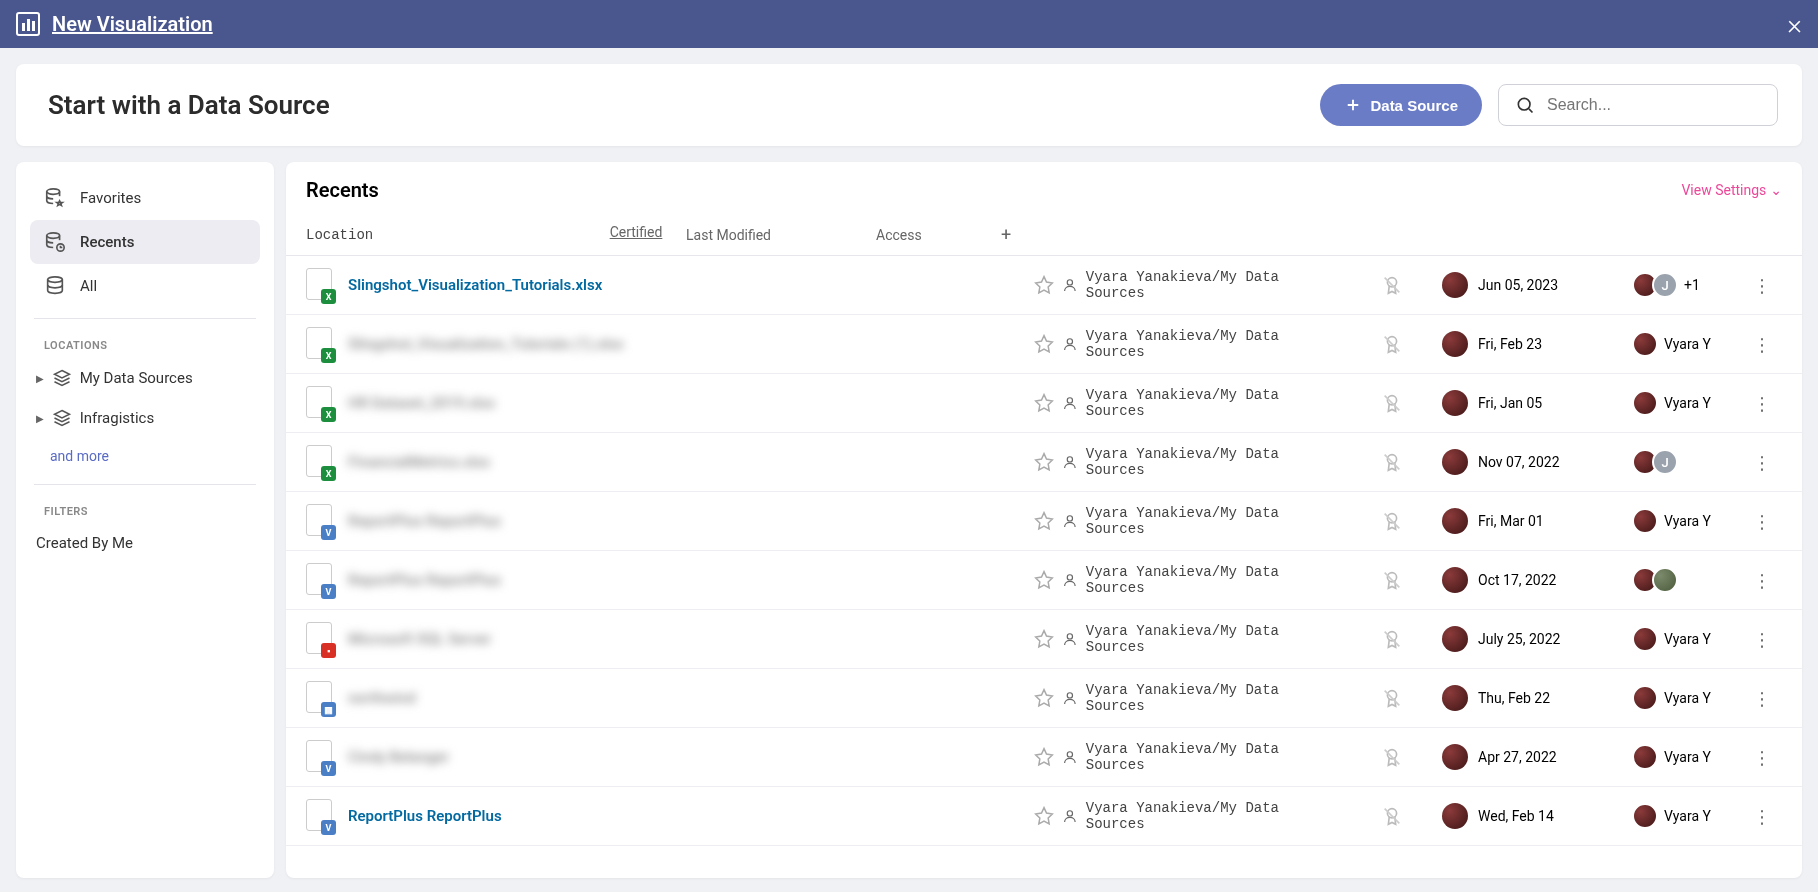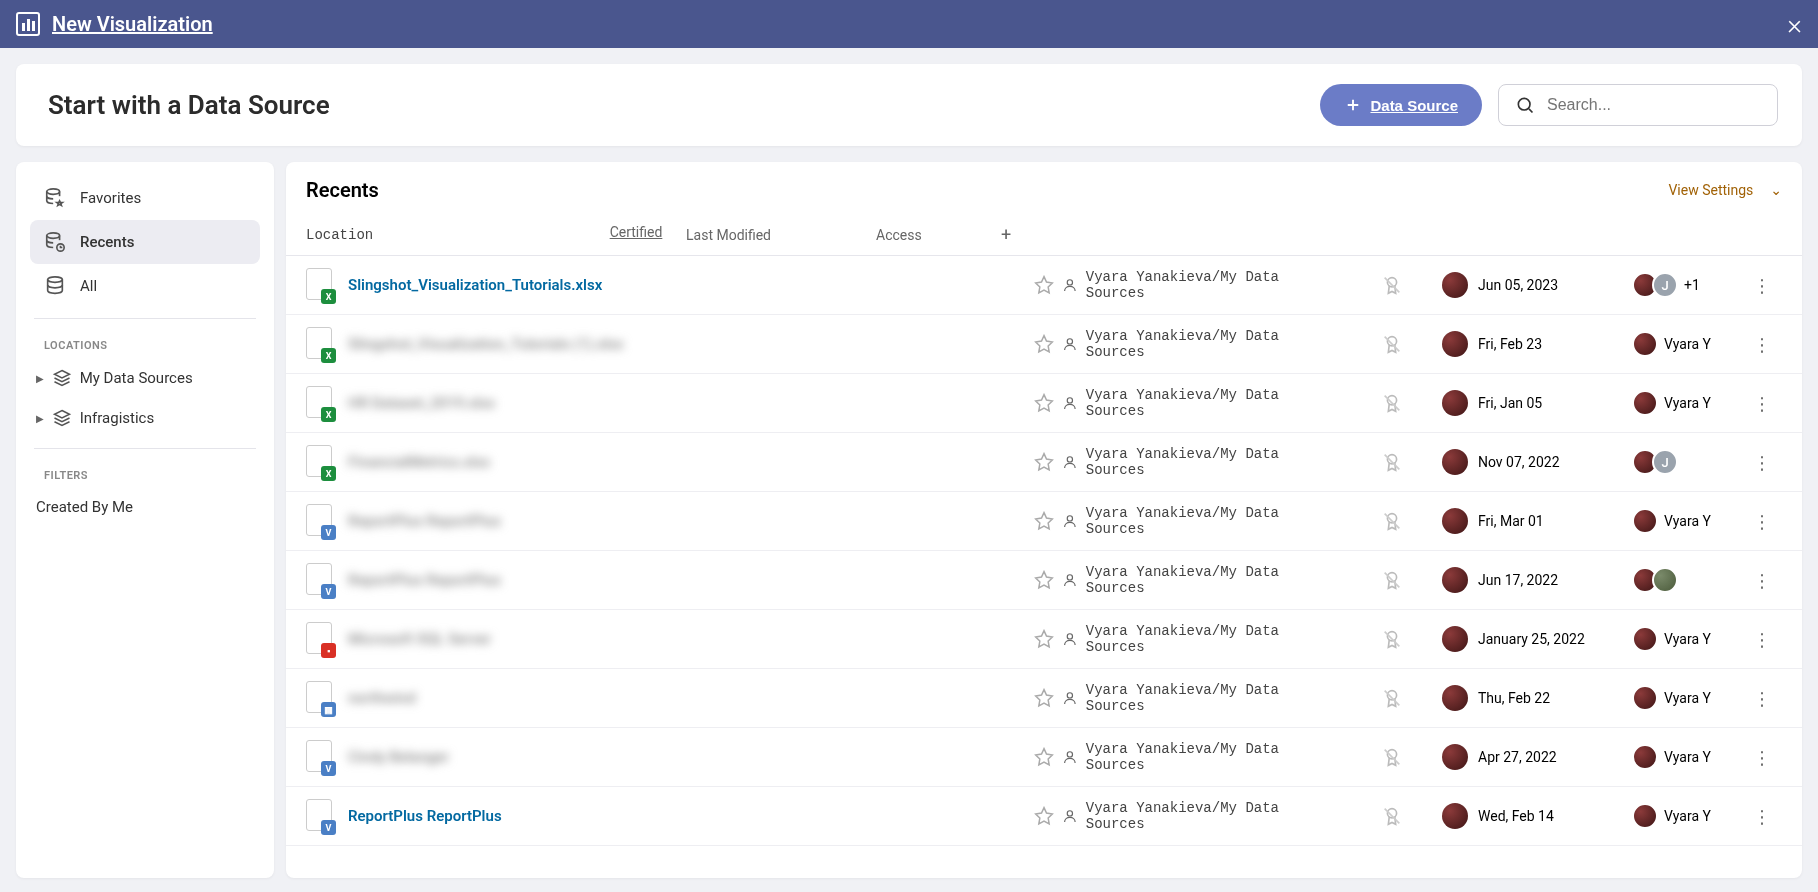--- a/index.html
+++ b/index.html
@@ -9,21 +9,21 @@
 .header-icon { width: 24px; height: 24px; border: 2px solid #fff; border-radius: 3px; display: flex; align-items: flex-end; justify-content: center; gap: 2px; padding: 3px; margin-right: 12px; }
 .header-icon span { width: 3px; background: #fff; }
 .header-icon span:nth-child(1) { height: 8px; }
 .header-icon span:nth-child(2) { height: 12px; }
 .header-icon span:nth-child(3) { height: 10px; }
 .header-title { font-size: 20px; font-weight: 600; flex: 1; text-decoration: underline; }
 .close-x { cursor: pointer; font-size: 28px; color: #fff; font-weight: 300; }
 
 .toolbar { background: #fff; margin: 16px; border-radius: 8px; padding: 20px 24px; display: flex; align-items: center; box-shadow: 0 1px 3px rgba(0,0,0,0.05); }
 .toolbar-title { font-size: 26px; font-weight: 600; color: #2c2c2c; flex: 1; margin-left: 8px; }
-.btn-primary { background: #6b7cc7; color: #fff; border: none; border-radius: 24px; padding: 12px 24px; font-size: 15px; font-weight: 600; display: flex; align-items: center; gap: 8px; cursor: pointer; margin-right: 16px; text-decoration: underline; }
+.btn-primary { background: #6b7cc7; color: #fff; border: none; border-radius: 24px; padding: 12px 24px; font-size: 15px; font-weight: 600; display: flex; align-items: center; gap: 8px; cursor: pointer; margin-right: 16px; }
 .btn-primary svg { width: 18px; height: 18px; }
 .search-box { border: 1px solid #d0d0d8; border-radius: 8px; padding: 10px 16px; display: flex; align-items: center; gap: 12px; width: 280px; }
 .search-box svg { width: 20px; height: 20px; stroke: #333; }
 .search-box input { border: none; outline: none; font-size: 16px; flex: 1; color: #666; }
 
 .body-area { display: flex; padding: 0 16px 16px 16px; gap: 12px; height: calc(100% - 160px); }
 
 .sidebar { background: #fff; border-radius: 8px; width: 258px; padding: 14px; box-shadow: 0 1px 3px rgba(0,0,0,0.05); }
 .side-item { display: flex; align-items: center; gap: 14px; padding: 11px 14px; border-radius: 8px; cursor: pointer; color: #333; font-size: 15px; }
 .side-item.active { background: #ececf2; font-weight: 500; }
@@ -32,21 +32,21 @@
 .side-heading { font-size: 11px; font-weight: 600; color: #888; letter-spacing: 0.5px; padding: 10px 14px 6px; text-transform: uppercase; }
 .side-loc { display: flex; align-items: center; gap: 8px; padding: 10px 6px; cursor: pointer; font-size: 15px; color: #333; }
 .side-loc .caret { font-size: 10px; color: #666; }
 .side-loc svg { width: 20px; height: 20px; stroke: #555; fill: none; stroke-width: 1.8; }
 .side-link { color: #5a6bc4; font-size: 14px; padding: 10px 20px; cursor: pointer; }
 .side-filter { padding: 10px 6px; font-size: 15px; color: #333; cursor: pointer; }
 
 .main { background: #fff; border-radius: 8px; flex: 1; box-shadow: 0 1px 3px rgba(0,0,0,0.05); overflow: hidden; display: flex; flex-direction: column; }
 .main-head { display: flex; align-items: center; padding: 16px 20px 12px; }
 .main-title { font-size: 20px; font-weight: 600; flex: 1; }
-.view-settings { display: flex; align-items: center; gap: 17px; font-size: 14px; cursor: pointer; color: #a16207; }
+.view-settings { display: flex; align-items: center; gap: 4px; font-size: 14px; cursor: pointer; color: #ec4899; }
 
 .table-head { display: flex; padding: 10px 20px; font-size: 14px; color: #666; border-bottom: 1px solid #e6e6ec; }
 .col-title { flex: 1; }
 .col-location { width: 280px; }
 .col-cert { width: 100px; text-align: center; text-decoration: underline; }
 .col-mod { width: 180px; }
 .col-access { width: 120px; text-align: center; }
 .col-actions { width: 40px; text-align: center; }
 .plus-col { font-size: 22px; color: #333; cursor: pointer; }
 
@@ -151,20 +151,21 @@
     </div>
     <div class="side-loc">
       <span class="caret">▶</span>
       <svg viewBox="0 0 24 24">
           <path d="m12 3 9 4.5-9 4.5-9-4.5z"></path>
           <path d="m3 12 9 4.5 9-4.5"></path>
           <path d="m3 16.5 9 4.5 9-4.5"></path>
         </svg>
       <span>Infragistics</span>
     </div>
+    <div class="side-link">and more</div>
     <hr class="side-divider">
     <div class="side-heading">Filters</div>
     <div class="side-filter">Created By Me</div>
   </div>
 
   <div class="main">
     <div class="main-head">
       <div class="main-title">Recents</div>
       <div class="view-settings">
         <span>View Settings</span>
@@ -385,21 +386,21 @@
           </div>
           <div class="col-cert">
             <svg class="cert-icon" viewBox="0 0 24 24">
               <circle cx="12" cy="9" r="5"></circle>
               <path d="m9 13-1 8 4-2 4 2-1-8"></path>
               <path d="m4 4 16 16" stroke="#ccc"></path>
             </svg>
           </div>
           <div class="col-mod">
             <div class="avatar"></div>
-            <span>Jun 17, 2022</span>
+            <span>Oct 17, 2022</span>
           </div>
           <div class="col-access">
             <div class="avatars">
               <div class="avatar"></div>
               <div class="avatar alt"></div>
             </div>
           </div>
           <div class="col-actions">⋮</div>
         </div>
         <div class="row">
@@ -422,21 +423,21 @@
           </div>
           <div class="col-cert">
             <svg class="cert-icon" viewBox="0 0 24 24">
               <circle cx="12" cy="9" r="5"></circle>
               <path d="m9 13-1 8 4-2 4 2-1-8"></path>
               <path d="m4 4 16 16" stroke="#ccc"></path>
             </svg>
           </div>
           <div class="col-mod">
             <div class="avatar"></div>
-            <span>January 25, 2022</span>
+            <span>July 25, 2022</span>
           </div>
           <div class="col-access">
             <div class="avatars">
               <div class="avatar"></div>
             </div>
             <span>Vyara Y</span>
           </div>
           <div class="col-actions">⋮</div>
         </div>
         <div class="row">

